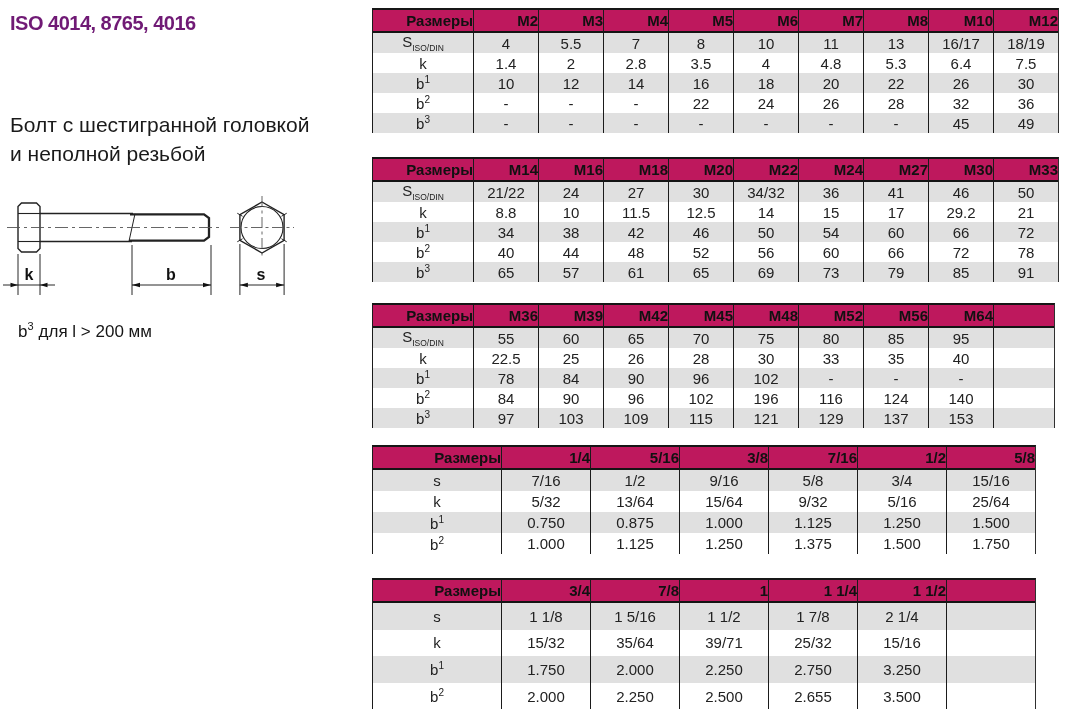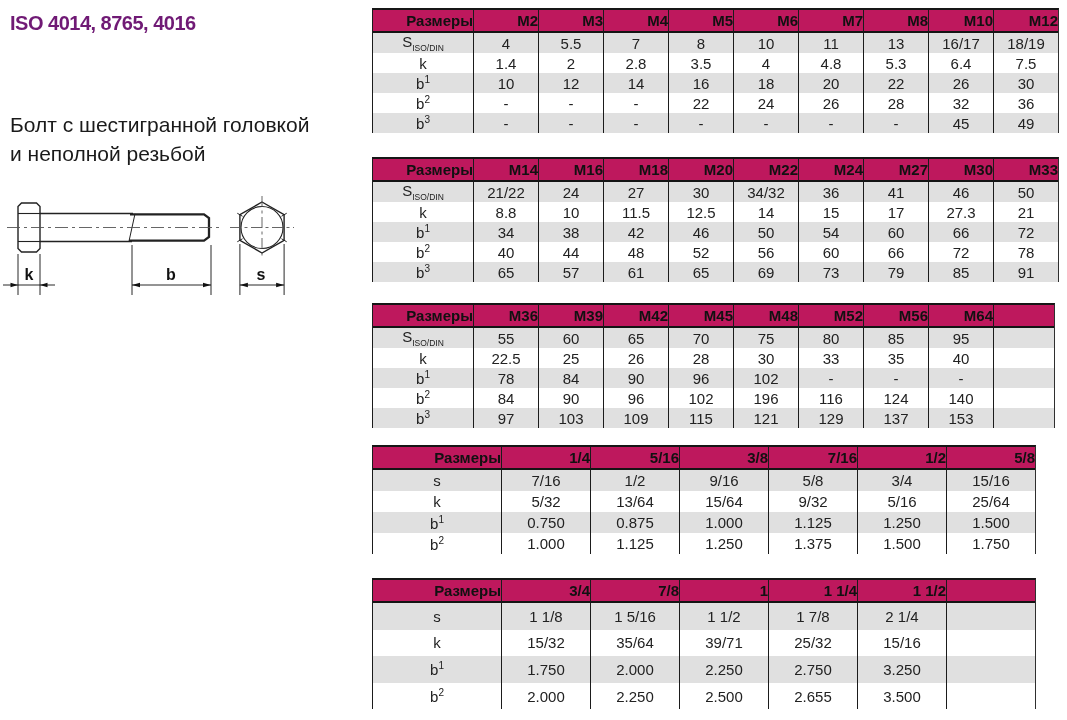--- a/index.html
+++ b/index.html
@@ -99,20 +99,21 @@
         <line x1="284.1" y1="244" x2="284.1" y2="295"></line>
         <line x1="239.9" y1="285" x2="284.1" y2="285"></line>
         <polygon fill="#111" stroke="none" points="239.9,285 247.9,282.8 247.9,287.2"></polygon>
         <polygon fill="#111" stroke="none" points="284.1,285 276.1,282.8 276.1,287.2"></polygon>
         <text x="261" y="280" stroke="none">s</text>
       </g>
     </g>
   </svg>
 
   <div class="notes">
+    <div class="note-line"><span>b</span><sup>3</sup><span class="note-text">для l &gt; 200 мм</span></div>
   </div>
 
   <table class="dims tbl-a pos-t1">
     <colgroup>
         <col style="width:100px">
         <col style="width:65px">
         <col style="width:65px">
         <col style="width:65px">
         <col style="width:65px">
         <col style="width:65px">
@@ -241,21 +242,21 @@
         </tr>
         <tr>
           <td><span>k</span></td>
           <td>8.8</td>
           <td>10</td>
           <td>11.5</td>
           <td>12.5</td>
           <td>14</td>
           <td>15</td>
           <td>17</td>
-          <td>27.3</td>
+          <td>29.2</td>
           <td>21</td>
         </tr>
         <tr class="shaded">
           <td><span>b</span><sup>1</sup></td>
           <td>34</td>
           <td>38</td>
           <td>42</td>
           <td>46</td>
           <td>50</td>
           <td>54</td>

